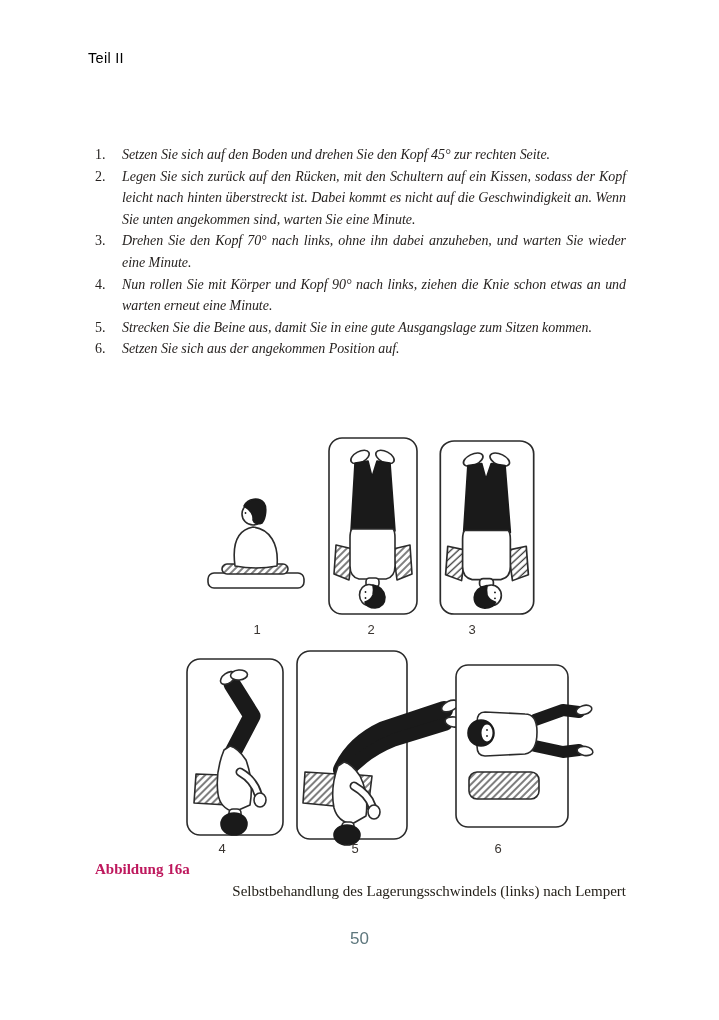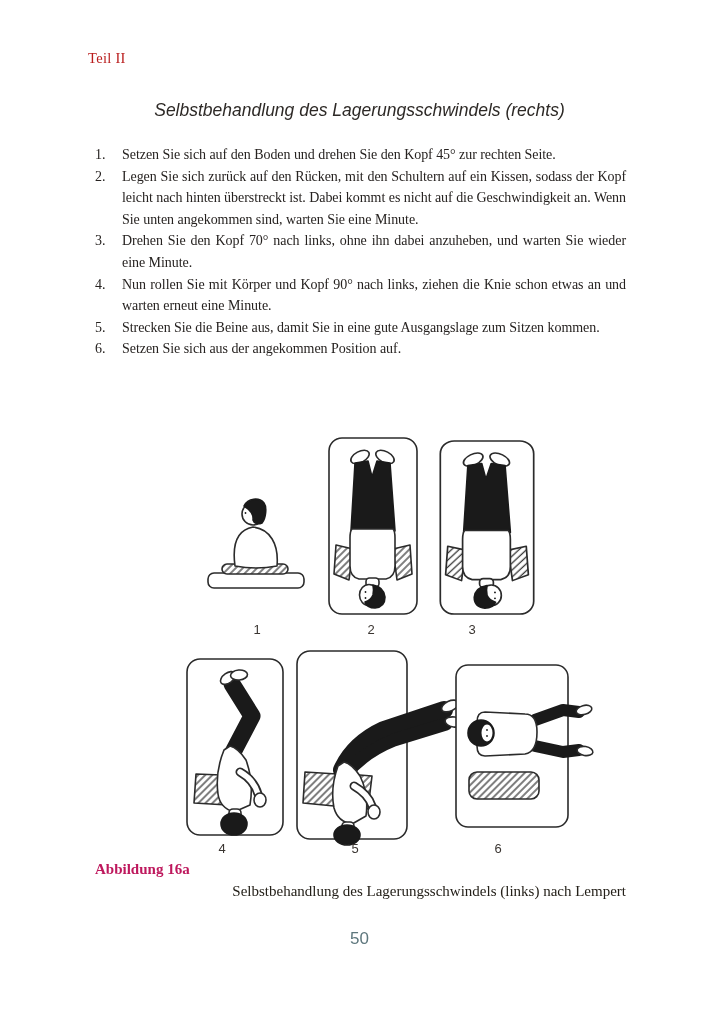--- a/index.html
+++ b/index.html
@@ -1,29 +1,29 @@
 <!DOCTYPE html>
 <html lang="de"><head>
 <meta charset="utf-8">
 <style>
   html,body{margin:0;padding:0;background:#ffffff;}
   .page{position:relative;width:719px;height:1020px;background:#ffffff;overflow:hidden;
         font-family:"Liberation Serif",serif;color:#262220;}
 
   .section-label{position:absolute;left:88px;top:50px;
-        font-family:Liberation Serif, serif;font-size:14.5px;letter-spacing:.3px;color:#b91c1c;}
+        font-family:Liberation Sans, sans-serif;font-size:14.5px;letter-spacing:.3px;color:#000000;}
 
   .title{position:absolute;left:0;top:100px;width:719px;text-align:center;
         font-family:"Liberation Sans",sans-serif;font-style:italic;font-weight:500;
         font-size:17.5px;color:#2d2926;}
 
   .instructions{position:absolute;left:95px;top:144px;width:531px;}
   .instr{display:flex;}
   .instr-num{flex:0 0 27px;font-size:14px;line-height:21.6px;}
-  .instr-text{flex:1;font-size:14px;line-height:21.6px;text-align:justify;letter-spacing:-0.05px;}
+  .instr-text{flex:1;font-size:14px;line-height:21.6px;text-align:justify;letter-spacing:-0.05px;font-style:italic;}
 
   .fig{position:absolute;}
   #fig1{left:202px;top:493px;width:108px;height:101px;}
   #fig2{left:324px;top:434px;width:98px;height:184px;}
   #fig3{left:435px;top:437px;width:104px;height:181px;}
   #fig4{left:182px;top:654px;width:106px;height:186px;}
   #fig5{left:292px;top:646px;width:175px;height:200px;}
   #fig6{left:451px;top:660px;width:145px;height:172px;}
 
   .fig-num{position:absolute;width:24px;text-align:center;
@@ -40,21 +40,20 @@
 
   svg .ln{stroke:#2b2b2b;stroke-width:1.6;fill:#fff;stroke-linejoin:round;stroke-linecap:round;}
 </style>
 </head>
 <body>
 
 <div class="page">
 
   <div class="section-label">Teil II</div>
 
-  <div class="title">Selbstbehandlung des Lagerungsschwindels (rechts)</div>
 
   <div class="instructions">
     <div class="instr">
       <span class="instr-num">1.</span>
       <span class="instr-text">Setzen Sie sich auf den Boden und drehen Sie den Kopf 45° zur rechten Seite.</span>
     </div>
     <div class="instr">
       <span class="instr-num">2.</span>
       <span class="instr-text">Legen Sie sich zurück auf den Rücken, mit den Schultern auf ein Kissen, sodass der Kopf leicht nach hinten überstreckt ist. Dabei kommt es nicht auf die Geschwindigkeit an. Wenn Sie unten angekommen sind, warten Sie eine Minute.</span>
     </div>

